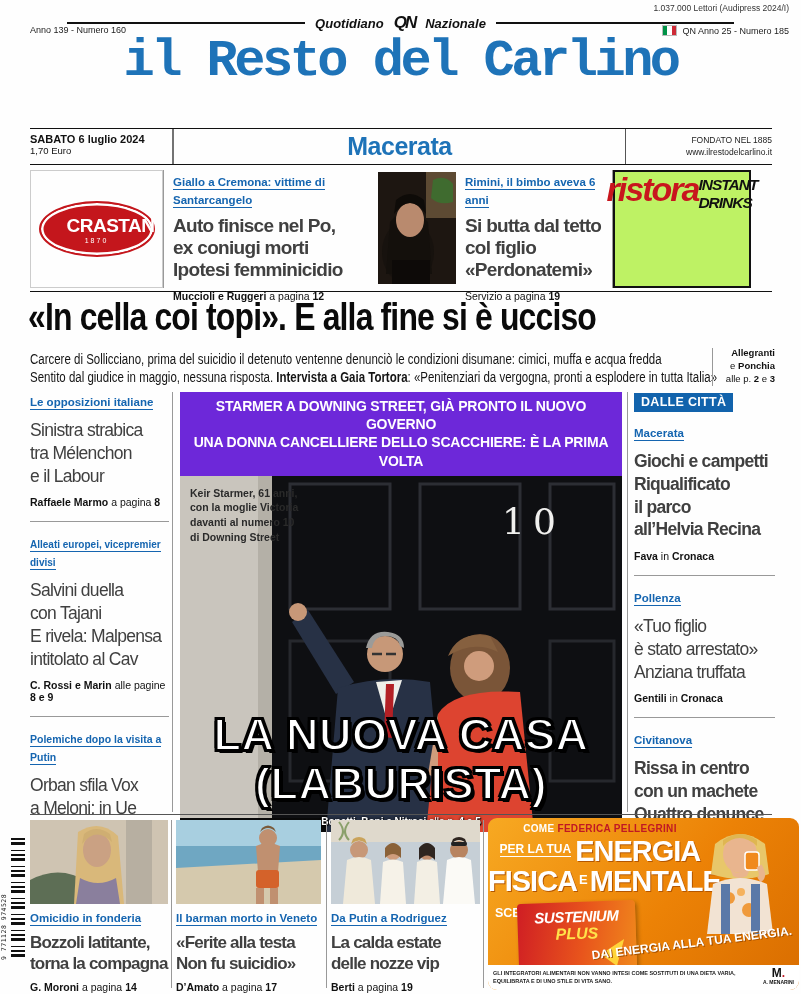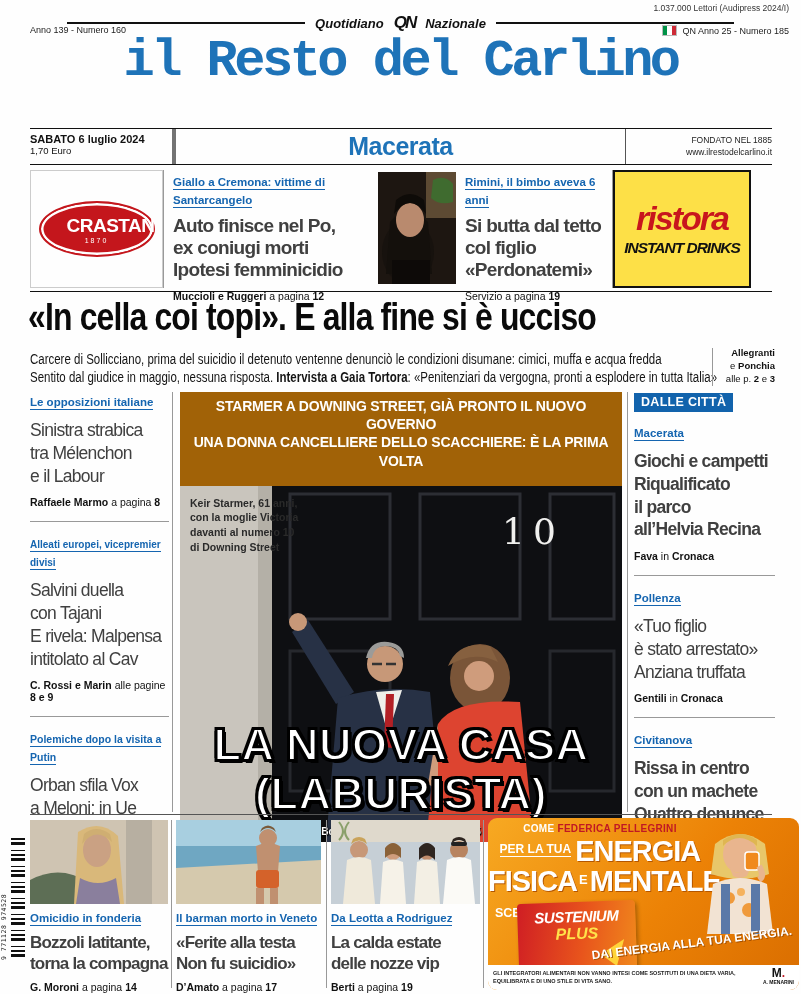--- a/index.html
+++ b/index.html
@@ -14,21 +14,21 @@
   .brandrow .line{width:238px;height:2px;background:#111;}
   .brandtxt{font-size:13px;font-weight:bold;font-style:italic;}
   .qnlogo{font-size:17px;font-weight:bold;font-style:italic;letter-spacing:-2px;}
   .annoL{top:25px;left:30px;font-size:9px;color:#222;}
   .annoR{top:25px;right:12px;font-size:9px;color:#222;display:flex;align-items:center;gap:5px;}
   .flag{display:inline-block;width:13px;height:9px;background:linear-gradient(90deg,#009246 0 33%,#fff 33% 66%,#ce2b37 66%);border:0.5px solid #bbb;}
   .masthead{top:32px;left:0;width:100%;text-align:center;font-size:52px;line-height:1.15;font-weight:bold;
             color:#1e73b8;letter-spacing:-3.5px;font-family:Liberation Mono, monospace;}
   
   .datebar{top:128px;left:30px;width:742px;height:35px;border-top:1.6px solid #111;border-bottom:1.6px solid #111;display:flex;}
-  .db-left{width:142px;border-right:4px solid #737373;padding-top:4px;}
+  .db-left{width:142px;border-right:2px solid #737373;padding-top:4px;}
   .db-date{font-size:11px;font-weight:bold;}
   .db-price{font-size:9.5px;}
   .db-center{flex:1;border-right:1px solid #555;display:flex;align-items:center;justify-content:center;}
   .db-ed{font-size:25px;font-weight:bold;color:#1e73b8;letter-spacing:-0.5px;}
   .db-right{width:146px;padding-top:5px;text-align:right;font-size:8.5px;line-height:1.45;color:#222;}
   
   .topstrip{top:170px;left:30px;width:742px;height:118px;display:flex;align-items:stretch;}
   .vr{width:1px;background:#999;}
   .crastan{width:131px;border:1px solid #ccc;display:flex;flex-direction:column;align-items:center;justify-content:center;}
   .cr-oval{width:112px;height:52px;background:#c4161c;border-radius:50%;border:2px solid #c4161c;box-shadow:inset 0 0 0 2.5px #fff;
@@ -37,41 +37,41 @@
   .cr-year{font-size:7px;letter-spacing:2px;}
   .cr-tag{font-size:19px;font-weight:bold;font-style:italic;letter-spacing:-1px;line-height:1.05;margin-top:5px;text-align:center;}
   .ts-story{padding:2px 9px 0 9px;}
   .ts1{width:196px;}
   .ts2{width:138px;}
   .kicker{color:#1565b0;font-weight:bold;font-size:11.5px;display:inline;border-bottom:1.2px solid #1565b0;padding-bottom:1px;}
   .hl{color:#404040;white-space:pre-line;letter-spacing:-0.7px;}
   .ts-hl{font-size:19px;font-weight:bold;line-height:1.17;margin-top:7px;}
   .byline{font-size:10.5px;color:#111;margin-top:8px;}
   .tphoto{width:78px;height:112px;margin-top:2px;}
-  .ristora{width:134px;border:2px solid #111;background:#fde047;display:flex;flex-direction:column;align-items:center;justify-content:center;}
+  .ristora{width:134px;border:2px solid #111;background:#bef264;display:flex;flex-direction:row;align-items:flex-start;justify-content:center;}
   .ri-name{color:#c8161d;font-size:34px;font-weight:bold;font-style:italic;letter-spacing:-2px;line-height:1;}
   .ri-tag{color:#111;font-size:15.5px;font-weight:bold;font-style:italic;letter-spacing:-1px;margin-top:4px;}
   
   .mainrule{top:291px;left:30px;width:742px;height:0;border-top:1.6px solid #111;}
   .lead-hl{top:296px;left:28px;width:900px;font-size:38px;font-weight:bold;letter-spacing:-1px;
            transform:scaleX(.84);transform-origin:0 0;color:#0a0a0a;}
   .lead-sub{top:350px;left:30px;width:840px;font-size:14px;line-height:1.32;transform:scaleX(.82);transform-origin:0 0;color:#141414;}
   .lead-siderule{top:348px;left:712px;width:1px;height:38px;background:#999;}
   .lead-side{top:347px;left:719px;width:56px;font-size:9.5px;line-height:1.35;text-align:right;}
   
   .vrule-a{left:172px;top:392px;width:1px;height:420px;background:#999;}
   .vrule-b{left:627px;top:392px;width:1px;height:420px;background:#999;}
   .leftcol{left:30px;top:392px;width:139px;}
   .col-hl{font-size:17.5px;font-weight:400;line-height:1.3;margin-top:9px;}
   .col-hl.bold{font-weight:bold;}
   .col-by{font-size:10.5px;margin-top:9px;}
   .sep{border:0;border-top:1px solid #999;margin:13px 0 12px;}
   
   .centercol{left:180px;top:392px;width:442px;}
-  .banner{background:#a16207;color:#fff;text-align:center;padding:5px 4px 16px;font-size:14px;font-weight:bold;line-height:1.3;letter-spacing:-0.2px;}
+  .banner{background:#6d28d9;color:#fff;text-align:center;padding:5px 4px 6px;font-size:14px;font-weight:bold;line-height:1.3;letter-spacing:-0.2px;}
   .photo-wrap{position:relative;width:442px;height:356px;}
   .caption{position:absolute;top:10px;left:10px;width:118px;font-size:10.5px;font-weight:bold;color:#2a2a2a;line-height:1.4;}
   .overlay{position:absolute;left:0;right:0;bottom:26px;text-align:center;color:#fff;font-weight:bold;
            -webkit-text-stroke:2px #000;text-shadow:3px 3px 0 #000,-2px 2px 0 #000,2px -2px 0 #000,-2px -2px 0 #000;}
   .ov1{font-size:45px;line-height:1;letter-spacing:0.5px;text-align:center;}
   .ov2{font-size:45px;line-height:1;margin-top:4px;letter-spacing:0.5px;}
   .photo-by{position:absolute;bottom:5px;left:50%;transform:translateX(-50%);color:#fff;font-size:10px;white-space:nowrap;text-shadow:0 0 3px #000,1px 1px 1px #000;}
   
   .rightcol{left:634px;top:392px;width:141px;}
   .badge{display:inline-block;background:#1263ac;color:#fff;font-size:12.5px;font-weight:bold;padding:2px 7px 3px;letter-spacing:0.3px;}
@@ -368,21 +368,21 @@
         <path d="M54,28 q8,-10 16,0 l0,10 q-8,-8 -16,0 Z" fill="#8a6138"></path>
       <path d="M52,42 q10,-5 20,0 l3,42 -26,0 Z" fill="#f6f2e8"></path>
       <circle cx="96" cy="32" r="8" fill="#c08c6c"></circle>
         <path d="M88,28 q8,-10 16,0 l0,12 q-8,-9 -16,0 Z" fill="#2e2520"></path>
       <path d="M86,42 q10,-5 20,0 l3,42 -26,0 Z" fill="#f3efe4"></path>
       <circle cx="128" cy="30" r="9" fill="#b88460"></circle>
         <path d="M120,24 q8,-8 16,0 l-2,-5 q-6,-4 -12,0 Z" fill="#2e2520"></path>
       <rect x="120" y="22" width="16" height="4" rx="2" fill="#222"></rect>
       <path d="M116,40 q12,-6 24,0 l4,44 -32,0 Z" fill="#fbfaf6"></path>
     </svg>
-    <span class="kicker b-k">Da Leotta a Rodriguez</span>
+    <span class="kicker b-k">Da Putin a Rodriguez</span>
     <div class="hl b-hl">La calda estate
 delle nozze vip</div>
     <div class="byline b-by"><b>Berti</b> <span>a pagina</span> <b>19</b></div>
   </div>
 
   <div class="abs ad-sus">
     <div class="sus-l1"><span>COME</span> <span class="red">FEDERICA PELLEGRINI</span></div>
     <div class="sus-l2"><span class="sus-per">PER LA TUA</span><span class="sus-big">ENERGIA</span></div>
     <div class="sus-l3"><span class="sus-big">FISICA</span><span class="sus-e">E</span><span class="sus-big">MENTALE</span></div>
     <div class="sus-scegli">SCEGLI</div>

